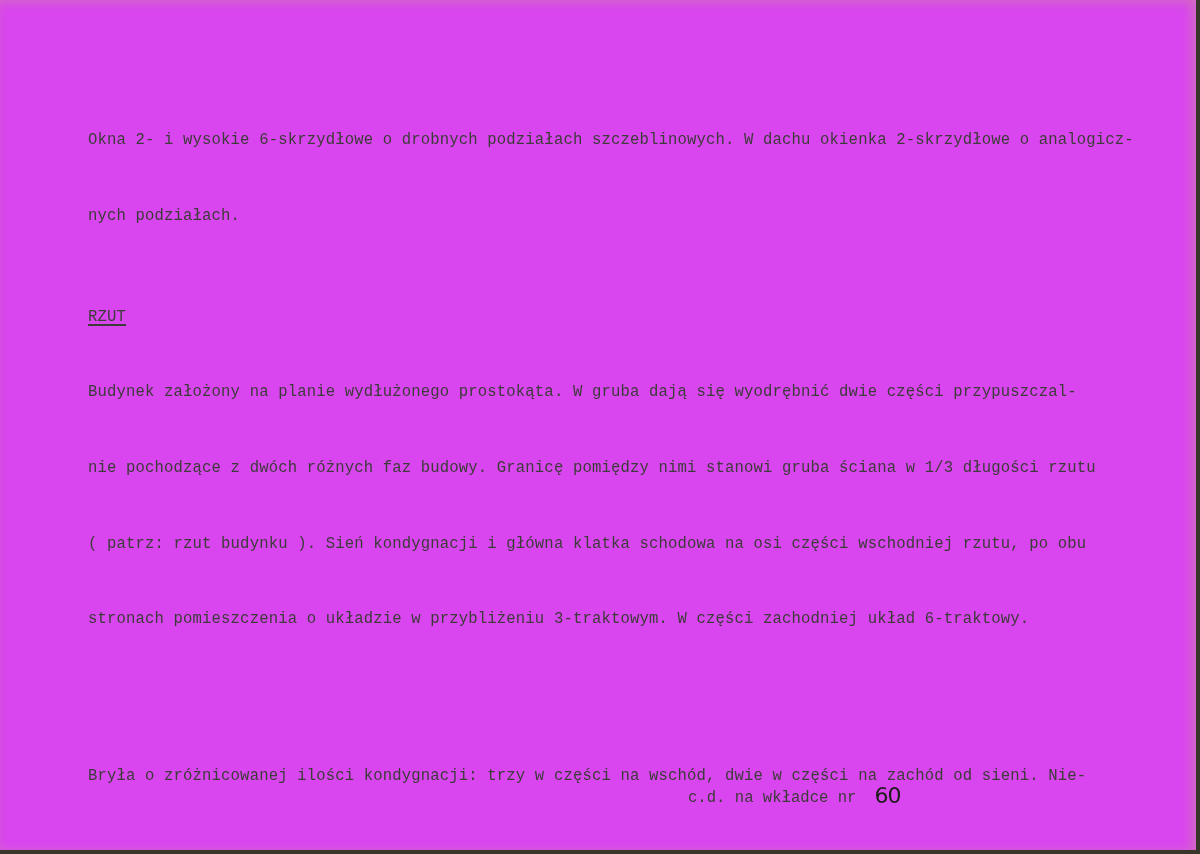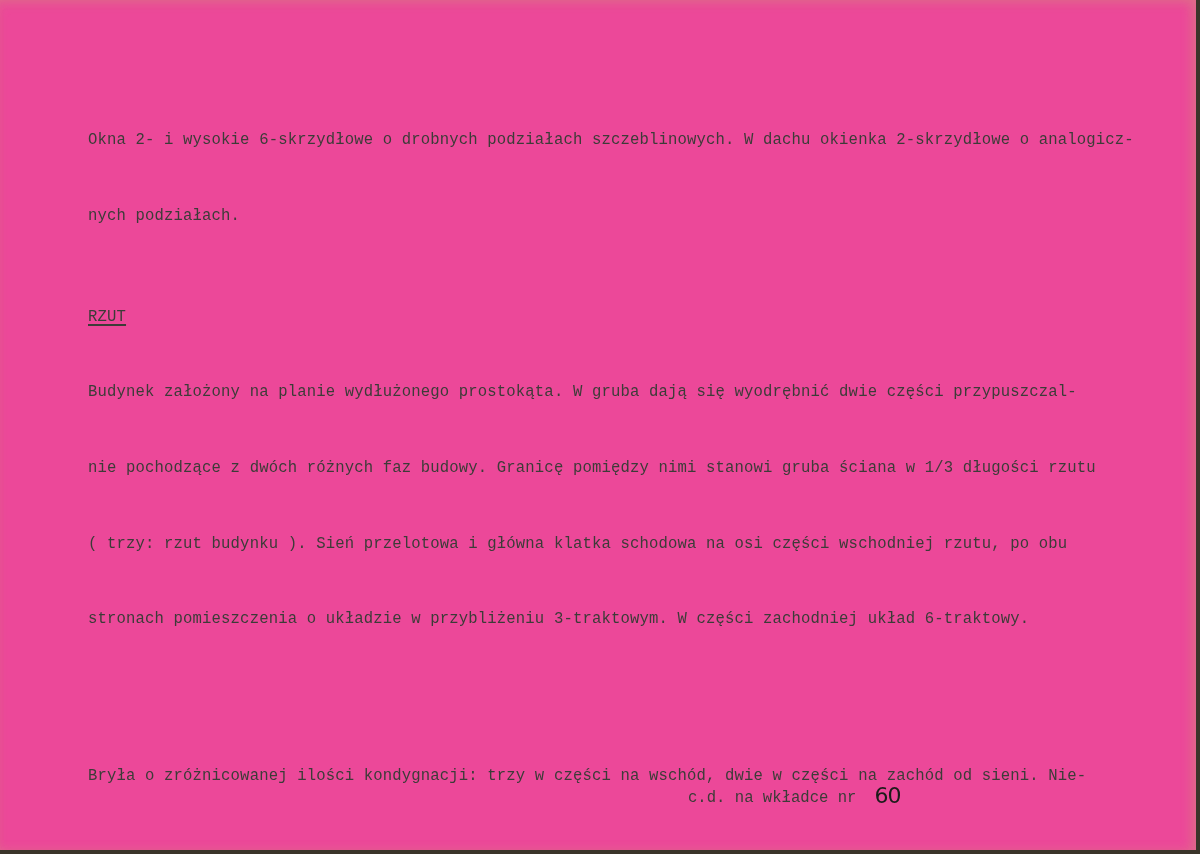--- a/index.html
+++ b/index.html
@@ -4,21 +4,21 @@
 <style>
   html, body { margin: 0; padding: 0; }
   body {
     width: 1200px; height: 854px; overflow: hidden;
     background: #2a2a24;
     font-family: "Liberation Mono", "DejaVu Sans Mono", monospace;
   }
   .page {
     position: absolute; left: 0; top: 0;
     width: 1196px; height: 850px;
-    background: #ec4899;
+    background: #d946ef;
     border-right: 4px solid #3a352a;
     border-bottom: 4px solid #3a352a;
     box-shadow: inset -6px 0 10px rgba(200,180,110,0.25), inset 0 6px 10px rgba(200,180,110,0.12);
   }
   .text {
     position: absolute; left: 88px; top: 78px;
     width: 1100px;
     font-size: 15.6px; line-height: 25.2px;
     color: #3c3c38;
     letter-spacing: 0.15px;
@@ -41,21 +41,21 @@
 <body>
 
 <div class="page">
   <div class="text">
     <span class="line">Okna 2- i wysokie 6-skrzydłowe o drobnych podziałach szczeblinowych. W dachu okienka 2-skrzydłowe o analogicz-</span>
     <span class="line">nych podziałach.</span>
 
     <span class="line"><span class="u">RZUT</span></span>
     <span class="line">Budynek założony na planie wydłużonego prostokąta. W gruba dają się wyodrębnić dwie części przypuszczal-</span>
     <span class="line">nie pochodzące z dwóch różnych faz budowy. Granicę pomiędzy nimi stanowi gruba ściana w 1/3 długości rzutu</span>
-    <span class="line">( trzy: rzut budynku ). Sień przelotowa i główna klatka schodowa na osi części wschodniej rzutu, po obu</span>
+    <span class="line">( patrz: rzut budynku ). Sień kondygnacji i główna klatka schodowa na osi części wschodniej rzutu, po obu</span>
     <span class="line">stronach pomieszczenia o układzie w przybliżeniu 3-traktowym. W części zachodniej układ 6-traktowy.</span>
     <span class="gap"></span>
 
     <span class="line">Bryła o zróżnicowanej ilości kondygnacji: trzy w części na wschód, dwie w części na zachód od sieni. Nie-</span>
     
     
     
     
 
     

